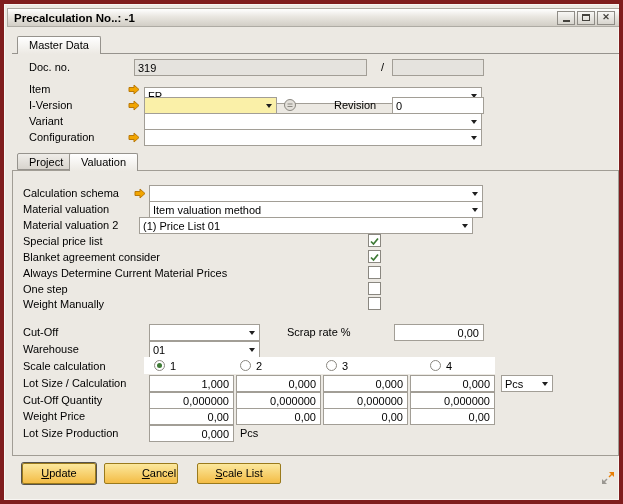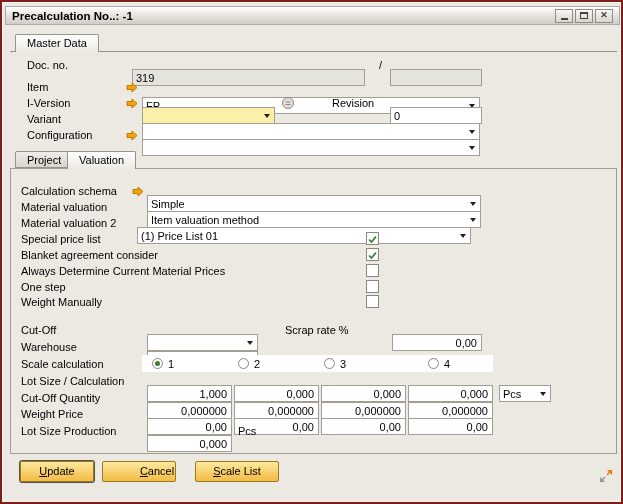--- a/index.html
+++ b/index.html
@@ -8,21 +8,21 @@
     font-family: "Liberation Sans", sans-serif;
     font-size: 11px;
     color: #000;
     background: #BFBCB6;
   }
   .window {
     position: relative;
     width: 623px;
     height: 504px;
     background: #ECE9E3;
-    border: 2px solid #7f1d1d;
+    border: 4px solid #7f1d1d;
     box-shadow: inset 0 0 0 1px #F8F6F2;
     overflow: hidden;
   }
   
   .titlebar {
     position: absolute; left: 3px; top: 4px; width: 615px; height: 19px;
     background: linear-gradient(180deg, #FFFFFF 0%, #E9E6E0 45%, #D2CEC6 100%);
     border: 1px solid #AEABA4;
     display: flex; align-items: center; padding: 0 6px;
   }
@@ -44,21 +44,20 @@
   }
   .tab.active { background: linear-gradient(#FFFFFF, #ECE9E3); z-index: 3; text-align: right; }
   .tab.inactive { background: linear-gradient(#EFEDE9, #D8D4CD); height: 17px; border-bottom: 1px solid #96938D; z-index: 1; }
   .hline { position: absolute; left: 8px; width: 607px; border-top: 1px solid #96938D; z-index: 1; }
   .groupbox { position: absolute; left: 8px; top: 166px; width: 607px; height: 286px; border: 1px solid #A19D95; z-index: 0; }
   
   .lbl { position: absolute; font-size: 11px; white-space: nowrap; }
   .field {
     position: absolute; height: 17px; border: 1px solid #A29E96; background: #FFFFFF;
     font-size: 11px;
-    margin-top: 12px;
   }
   .field .val { position: absolute; left: 3px; right: 3px; top: 2px; white-space: nowrap; overflow: hidden; }
   .field.combo .val { right: 13px; }
   .field.num .val { text-align: right; right: 4px; }
   .field.ro { background: #E5E3DE; }
   .field.yellow { background: #FAF0A8; }
   .dd {
     position: absolute; right: 4px; top: 6px; width: 0; height: 0;
     border-left: 3.5px solid transparent; border-right: 3.5px solid transparent;
     border-top: 4px solid #1F1F1F;
@@ -186,21 +185,20 @@
   <div class="groupbox"></div>
 
   <div>
     <span class="lbl" style="left:19px; top:183px;">Calculation schema</span>
     <span class="linkarrow" style="left:130px; top:184px;">
       <svg width="12" height="11" viewBox="0 0 12 11">
           <path d="M1 3.5 H6 V1 L11 5.5 L6 10 V7.5 H1 Z" fill="#F2A500" stroke="#B97908" stroke-width="1"></path>
         </svg>
     </span>
     <span class="field combo" style="left:145px; top:181px; width:334px;">
-      <span class="val">Simple</span>
       <span class="dd"></span>
     </span>
   </div>
 
   <div>
     <span class="lbl" style="left:19px; top:199px;">Material valuation</span>
     <span class="field combo" style="left:145px; top:197px; width:334px;">
       <span class="val">Item valuation method</span>
       <span class="dd"></span>
     </span>

